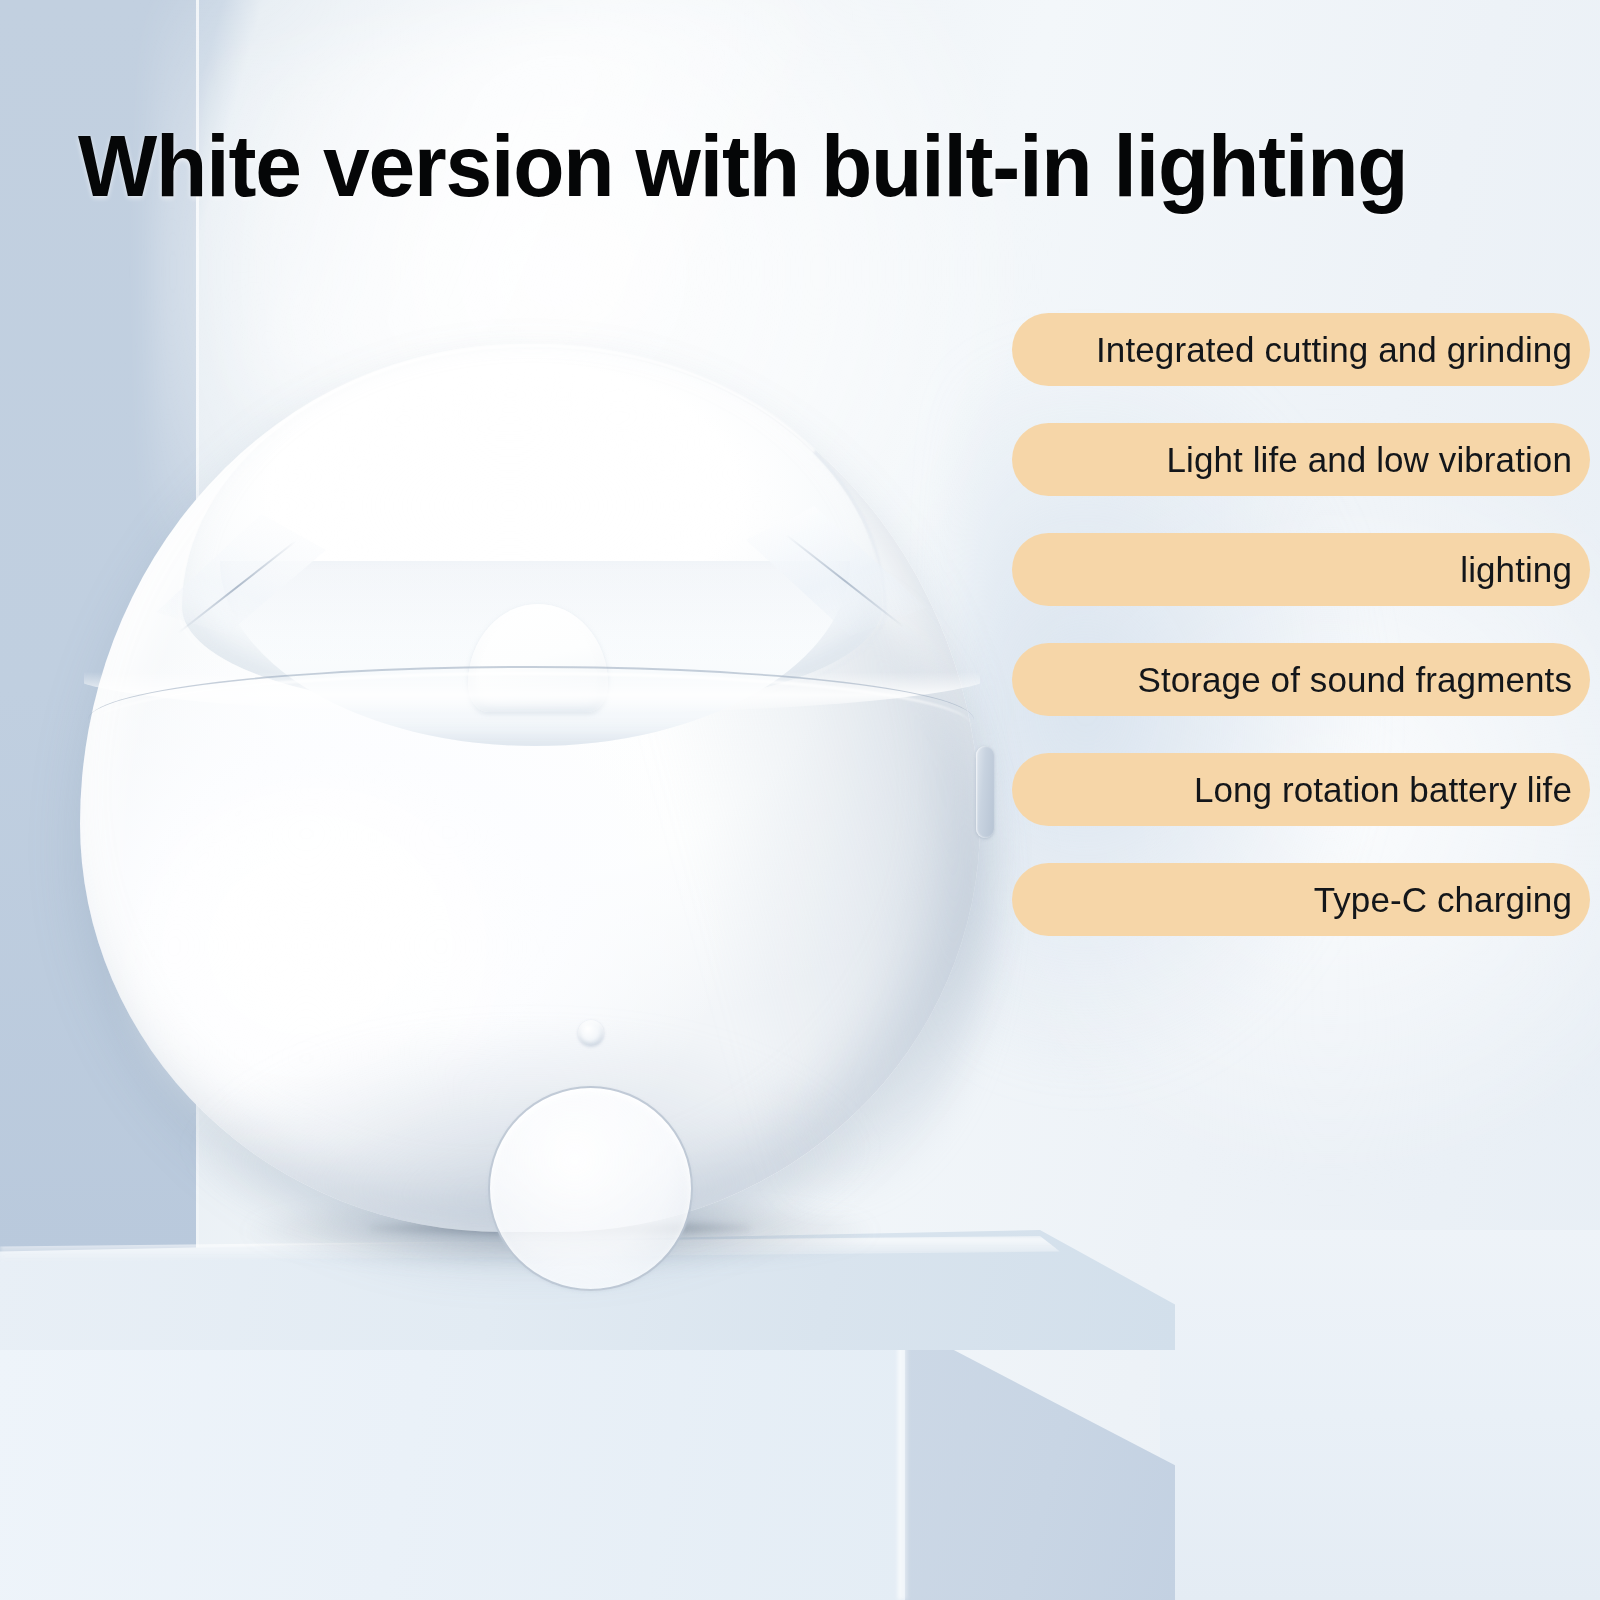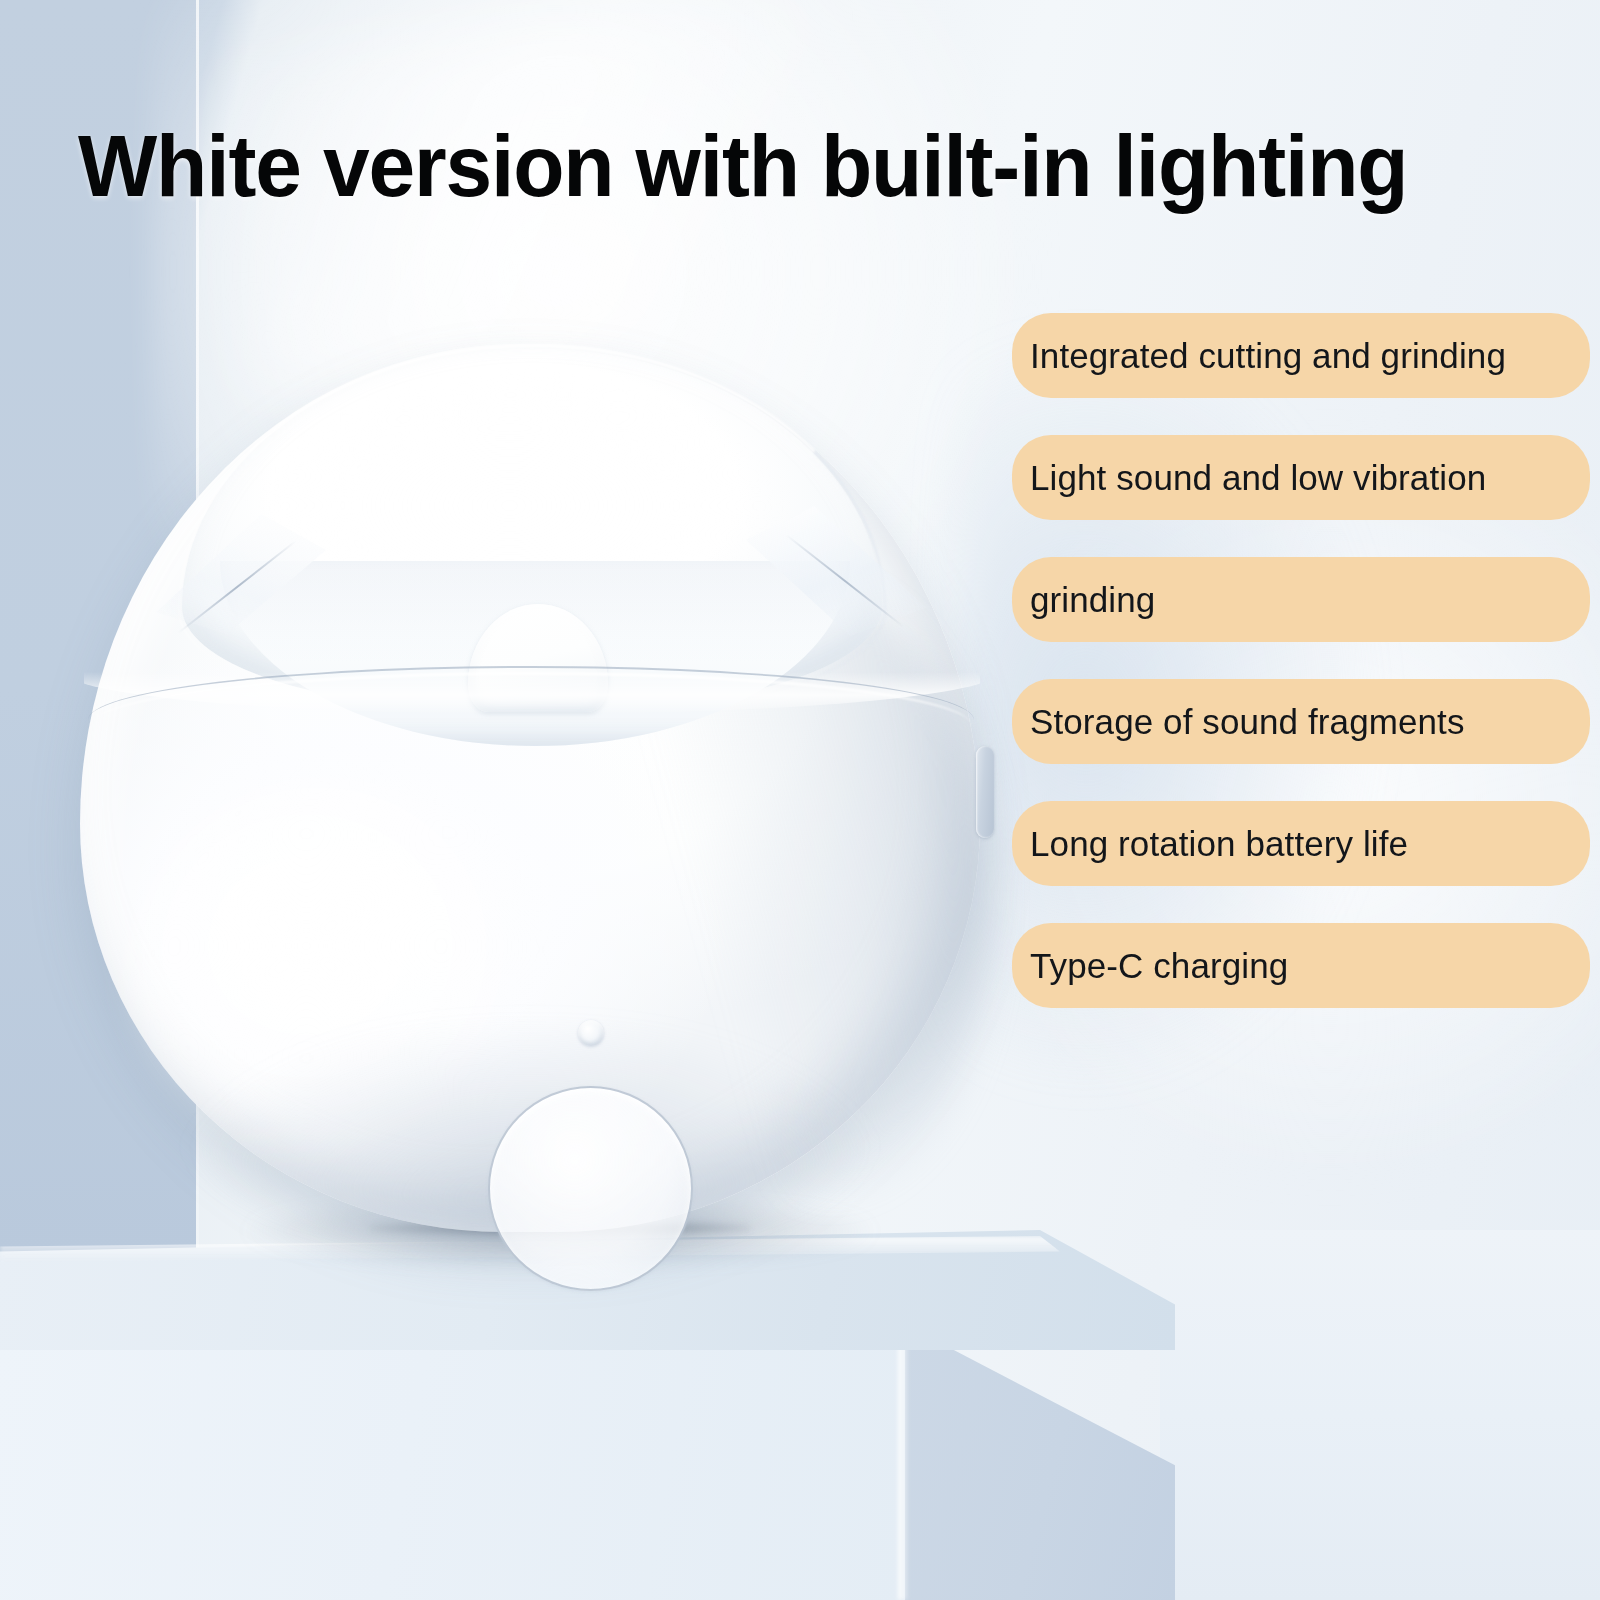--- a/index.html
+++ b/index.html
@@ -366,27 +366,27 @@
   }
 
   
   .pill-col {
     position: absolute;
     left: 1012px; top: 313px;
     width: 578px;
   }
   .pill {
     width: 578px;
-    height: 85px;
+    height: 73px;
     margin-bottom: 37px;
     border-radius: 39px;
     background: #f6d6a8;
     display: flex;
     align-items: center;
-    justify-content: flex-start;
+    justify-content: flex-end;
     box-sizing: border-box;
     padding: 0 18px;
   }
   .pill-label {
     font-size: 35px;
     font-weight: 400;
     color: #13161a;
     letter-spacing: .1px;
     white-space: nowrap;
     line-height: 1;
@@ -447,24 +447,24 @@
     <div class="side-btn"></div>
   </div>
 
   <div class="headline">White version with built-in lighting</div>
 
   <div class="pill-col">
     <div class="pill">
       <span class="pill-label">Integrated cutting and grinding</span>
     </div>
     <div class="pill">
-      <span class="pill-label">Light sound and low vibration</span>
-    </div>
-    <div class="pill">
-      <span class="pill-label">grinding</span>
+      <span class="pill-label">Light life and low vibration</span>
+    </div>
+    <div class="pill">
+      <span class="pill-label">lighting</span>
     </div>
     <div class="pill">
       <span class="pill-label">Storage of sound fragments</span>
     </div>
     <div class="pill">
       <span class="pill-label">Long rotation battery life</span>
     </div>
     <div class="pill">
       <span class="pill-label">Type-C charging</span>
     </div>

